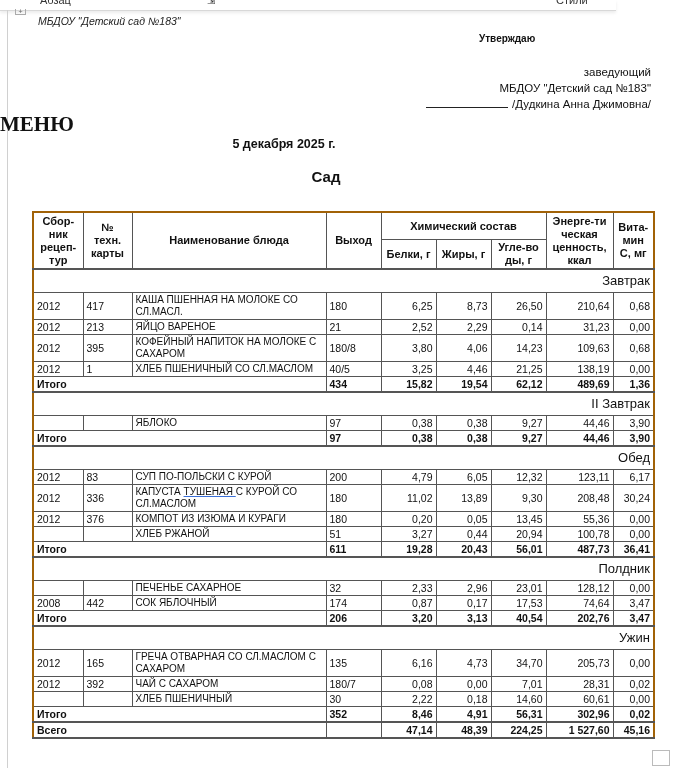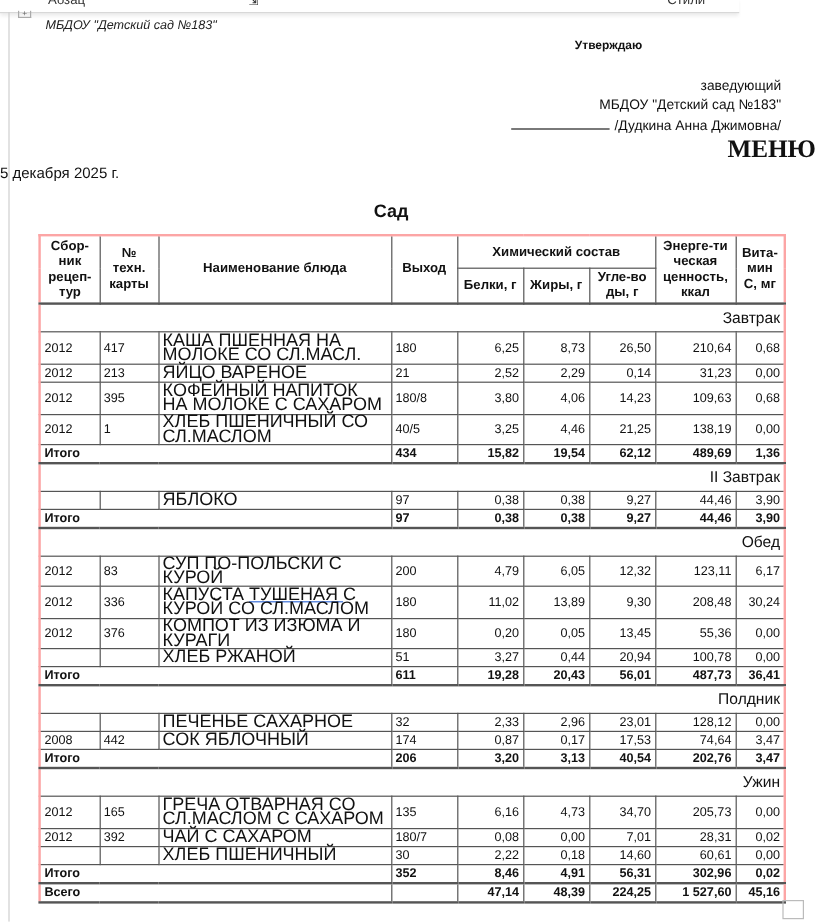--- a/index.html
+++ b/index.html
@@ -8,30 +8,30 @@
   .ribbon span { position:absolute; top:-6px; font-size:11px; color:#333; }
   .ribbon .r1 { left:40px; }
   .ribbon .r2 { left:207px; font-size:10px; top:-5px; }
   .ribbon .r3 { left:556px; }
   .leftrule { position:absolute; left:7px; top:10px; width:1px; height:758px; background:#d0d0d0; }
   .anchor { position:absolute; left:15px; top:9px; width:9px; height:5px; border:1px solid #aaa; border-top:none; font-size:7px; line-height:5px; text-align:center; color:#666; }
   .org { position:absolute; left:38px; top:15px; font-size:10.5px; font-style:italic; color:#222; }
   .approve { position:absolute; left:479px; top:33px; font-size:10px; font-weight:bold; }
   .sign { position:absolute; right:29px; top:65px; text-align:right; font-size:11.5px; line-height:15.5px; }
   .sign .line { display:inline-block; width:82px; border-bottom:1px solid #222; margin-right:4px; height:11px; vertical-align:baseline; }
-  .title { position:absolute; left:0; width:680px; top:112px; text-align:right; font-family:"Liberation Serif", serif; font-weight:bold; font-size:21px; }
-  .date { position:absolute; left:0; width:568px; top:137px; font-size:12.5px; font-weight:normal; }
+  .title { position:absolute; left:0; width:680px; top:112px; text-align:left; font-family:"Liberation Serif", serif; font-weight:bold; font-size:21px; }
+  .date { position:absolute; left:0; width:568px; top:137px; text-align:center; font-size:12.5px; font-weight:bold; }
   .garden { position:absolute; left:0; width:645px; top:168px; text-align:center; font-size:15px; font-weight:bold; padding-left:7px; box-sizing:border-box; }
   table { position:absolute; left:32px; top:195px; border-collapse:collapse; font-size:10.5px; table-layout:fixed; }
   td, th { border:1px solid #555; padding:0 3px; height:14px; line-height:12px; }
   th { font-weight:bold; text-align:center; font-size:11px; line-height:13px; }
-  table { border:2px solid #fca5a5; }
+  table { border:2px solid #a16207;margin-top:16px; }
   td.c { text-align:left; }
   td.r { text-align:right; }
-  td.name { font-size:15px; }
+  td.name { font-size:10px; }
   tr.sec td { text-align:right; font-weight:normal; font-size:13px; height:22px; border-top:2px solid #555; }
   tr.tot td { font-weight:bold; border-bottom:2px solid #555; }
   tr.tall td { height:26px; }
   .spell { text-decoration:underline; text-decoration-color:#3a6fd8; }
   .endmark { position:absolute; left:652px; top:750px; width:16px; height:14px; border:1px solid #bbb; }
 </style>
 </head>
 <body>
 
 <div class="ribbon">

